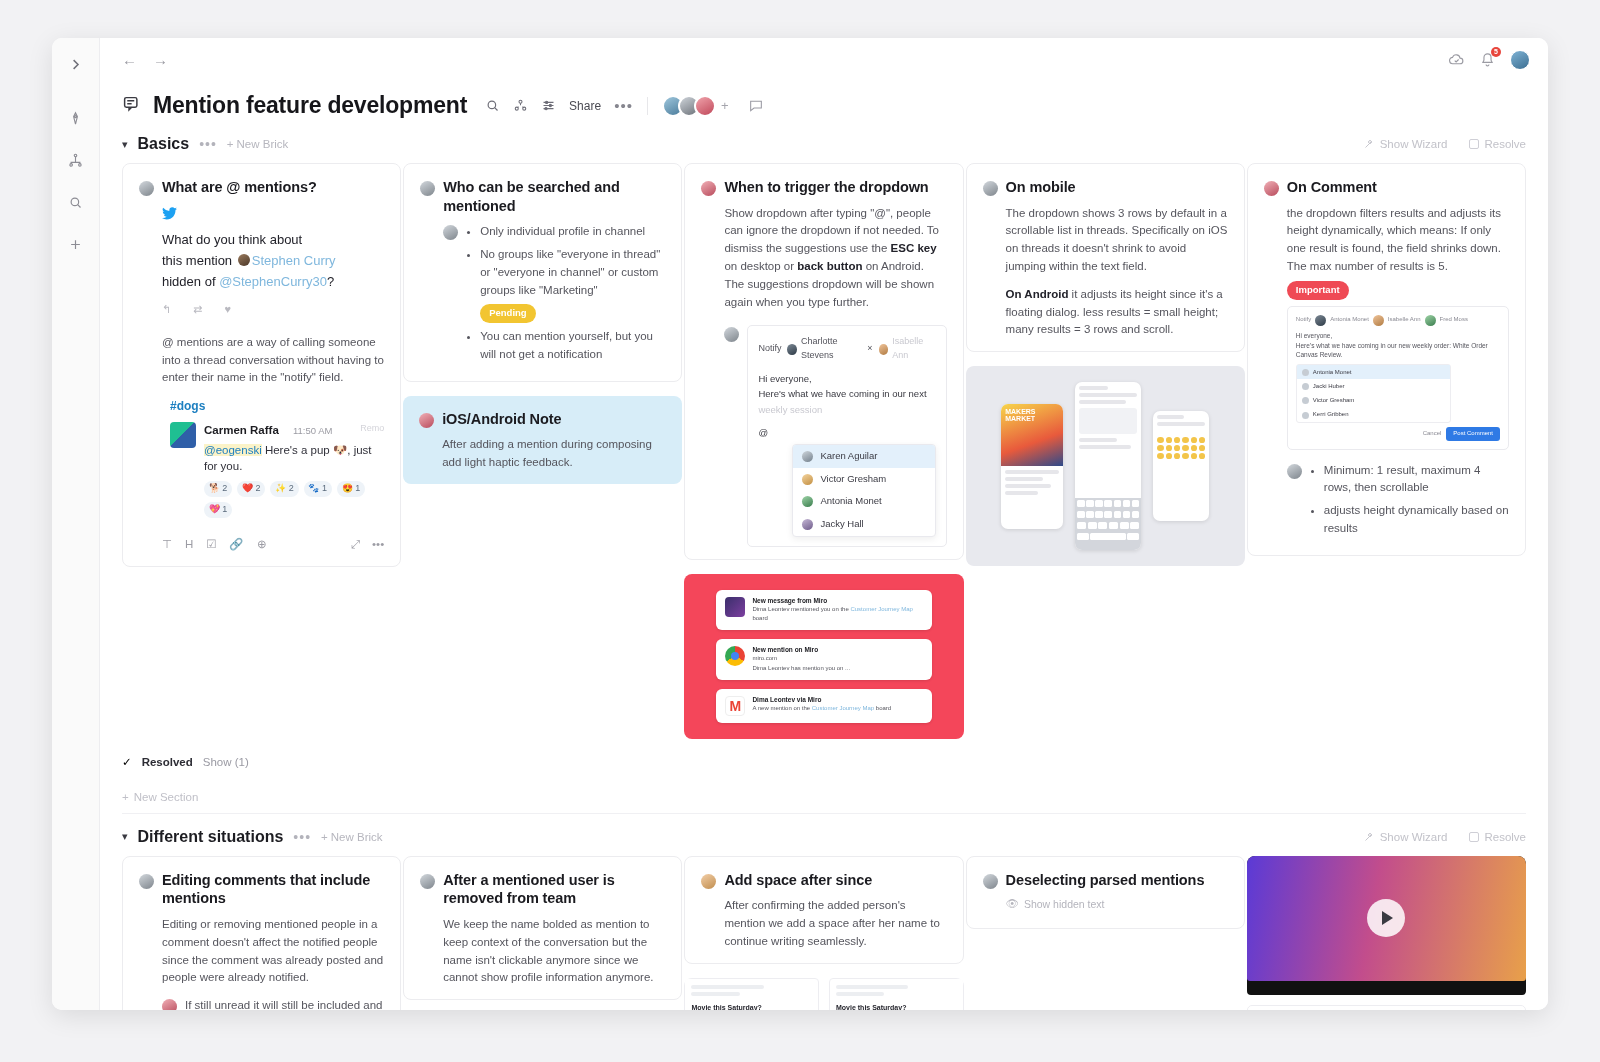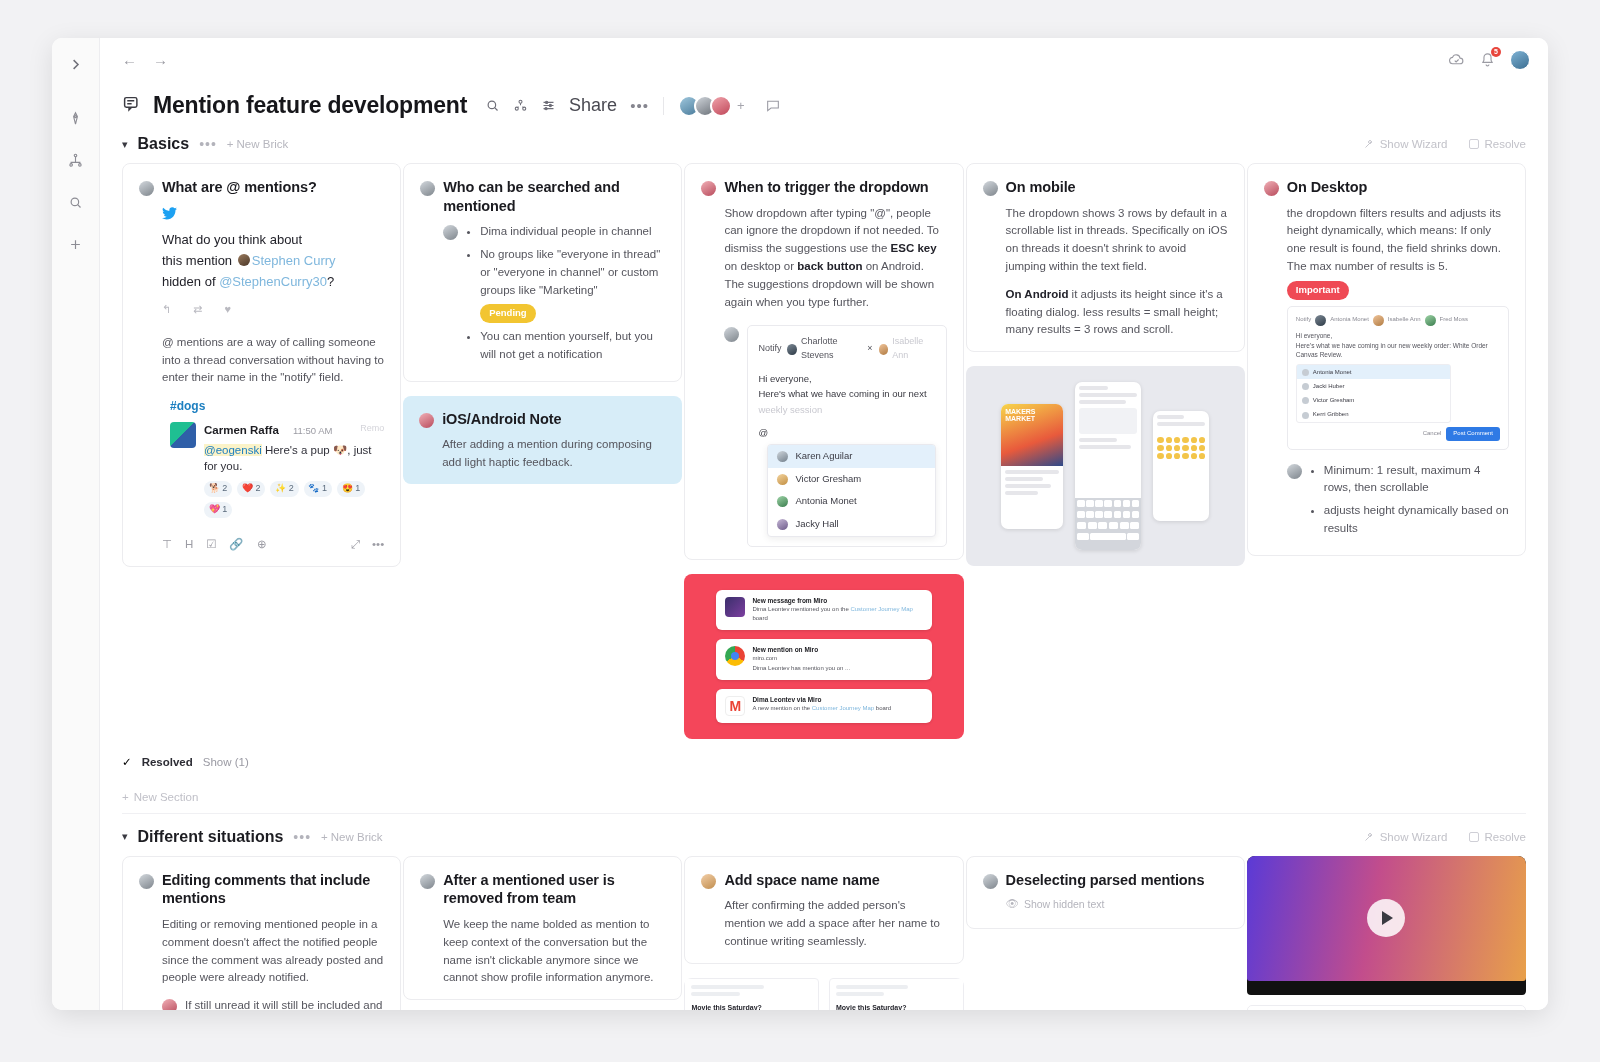--- a/index.html
+++ b/index.html
@@ -78,21 +78,21 @@
   }
   .doc-icon { color: #3b3b42; display: flex; }
   .doc-icon svg { width: 21px; height: 21px; }
   .doc-title {
     font-size: 23px; font-weight: 600; color: #16161a;
     letter-spacing: -0.2px; white-space: nowrap;
   }
   .title-tools { display: flex; align-items: center; gap: 13px; margin-left: 8px; color: #6e6e78; }
   .title-tools svg { width: 15px; height: 15px; }
   .title-tools .tool { cursor: pointer; display: flex; }
-  .share-label { font-size: 18px; color: #4a4a52; cursor: pointer; }
+  .share-label { font-size: 12px; color: #4a4a52; cursor: pointer; }
   .dots { font-size: 15px; color: #86868f; letter-spacing: 1px; cursor: pointer; line-height: 8px; }
   .title-divider { width: 1px; height: 18px; background: #e7e7ea; margin: 0 4px; }
   .member-stack { display: flex; align-items: center; }
   .member-stack .m {
     width: 22px; height: 22px; border-radius: 50%;
     border: 2px solid #fff; margin-left: -6px;
   }
   .member-stack .m:first-child { margin-left: 0; }
   .m1 { background: linear-gradient(150deg,#9fc7dd,#4b7c9b); }
   .m2 { background: linear-gradient(150deg,#cfd4da,#6d737a); }
@@ -222,21 +222,21 @@
   .mock-notify { display: flex; align-items: center; gap: 6px; padding-bottom: 8px; }
   .chip { display: flex; align-items: center; gap: 4px; }
   .chip .c-av { width: 11px; height: 11px; border-radius: 50%; }
   .c1 { background: linear-gradient(150deg,#7e8a96,#2d3a46); }
   .c2 { background: linear-gradient(150deg,#f0c49a,#b07b42); }
   .mock-line { font-size: 9.5px; color: #3a3a42; line-height: 1.6; }
   .mock-faint { color: #c9c9d0; }
   .dd {
     border: 1px solid #e9e9ee; border-radius: 4px; background: #fff;
     box-shadow: 0 2px 7px rgba(0,0,0,0.07);
-    margin-left: 9px; margin-top: 4px; overflow: hidden;
+    margin-left: 34px; margin-top: 4px; overflow: hidden;
   }
   .dd-item { display: flex; align-items: center; gap: 7px; padding: 4px 9px; font-size: 9.5px; color: #3b3b44; }
   .dd-item.sel { background: #e3f0fb; }
   .dd-av { width: 11px; height: 11px; border-radius: 50%; }
   .a1 { background: linear-gradient(150deg,#cfd6dc,#73808c); }
   .a2 { background: linear-gradient(150deg,#f4d49e,#c28f43); }
   .a3 { background: linear-gradient(150deg,#9fd4a8,#3a7d4d); }
   .a4 { background: linear-gradient(150deg,#c6b8d6,#6e5b8a); }
 
   
@@ -547,21 +547,21 @@
 
         <div class="col">
           <div class="card">
             <div class="card-head">
               <div class="av-sm av-a"></div>
               <div class="card-title">Who can be searched and mentioned</div>
             </div>
             <div class="card-body row-with-av">
               <div class="av-sm av-a" style="margin-top:2px"></div>
               <ul class="bul">
-                <li>Dima individual people in channel</li>
+                <li>Only individual profile in channel</li>
                 <li>
                   <span>No groups like "everyone in thread" or "everyone in channel" or custom groups like "Marketing"</span><br>
                   <span class="tag yellow">Pending</span>
                 </li>
                 <li>You can mention yourself, but you will not get a notification</li>
               </ul>
             </div>
           </div>
 
           <div class="card blue">
@@ -745,21 +745,21 @@
                 </div>
               </div>
             </div>
           </div>
         </div>
 
         <div class="col">
           <div class="card">
             <div class="card-head">
               <div class="av-sm av-b"></div>
-              <div class="card-title">On Desktop</div>
+              <div class="card-title">On Comment</div>
             </div>
             <div class="card-body">
               <div>the dropdown filters results and adjusts its height dynamically, which means: If only one result is found, the field shrinks down. The max number of results is 5.</div>
               <span class="tag red">Important</span>
               <div class="dt-mock">
                 <div class="dt-hdr">
                   <span>Notify</span>
                   <span class="chip">
                       <i class="c-av c1"></i>
                       <span>Antonia Monet</span>
@@ -865,21 +865,21 @@
             </div>
             <div class="card-body">We keep the name bolded as mention to keep context of the conversation but the name isn't clickable anymore since we cannot show profile information anymore.</div>
           </div>
 
         </div>
 
         <div class="col">
           <div class="card">
             <div class="card-head">
               <div class="av-sm av-c"></div>
-              <div class="card-title">Add space name name</div>
+              <div class="card-title">Add space after since</div>
             </div>
             <div class="card-body">After confirming the added person's mention we add a space after her name to continue writing seamlessly.</div>
           </div>
           <div class="card nopad">
             <div class="two-shot">
               <div class="shot">
                 <div class="shot-bar" style="width:60%"></div>
                 <div class="shot-bar" style="width:40%"></div>
                 <div class="shot-title">Movie this Saturday?</div>
 

